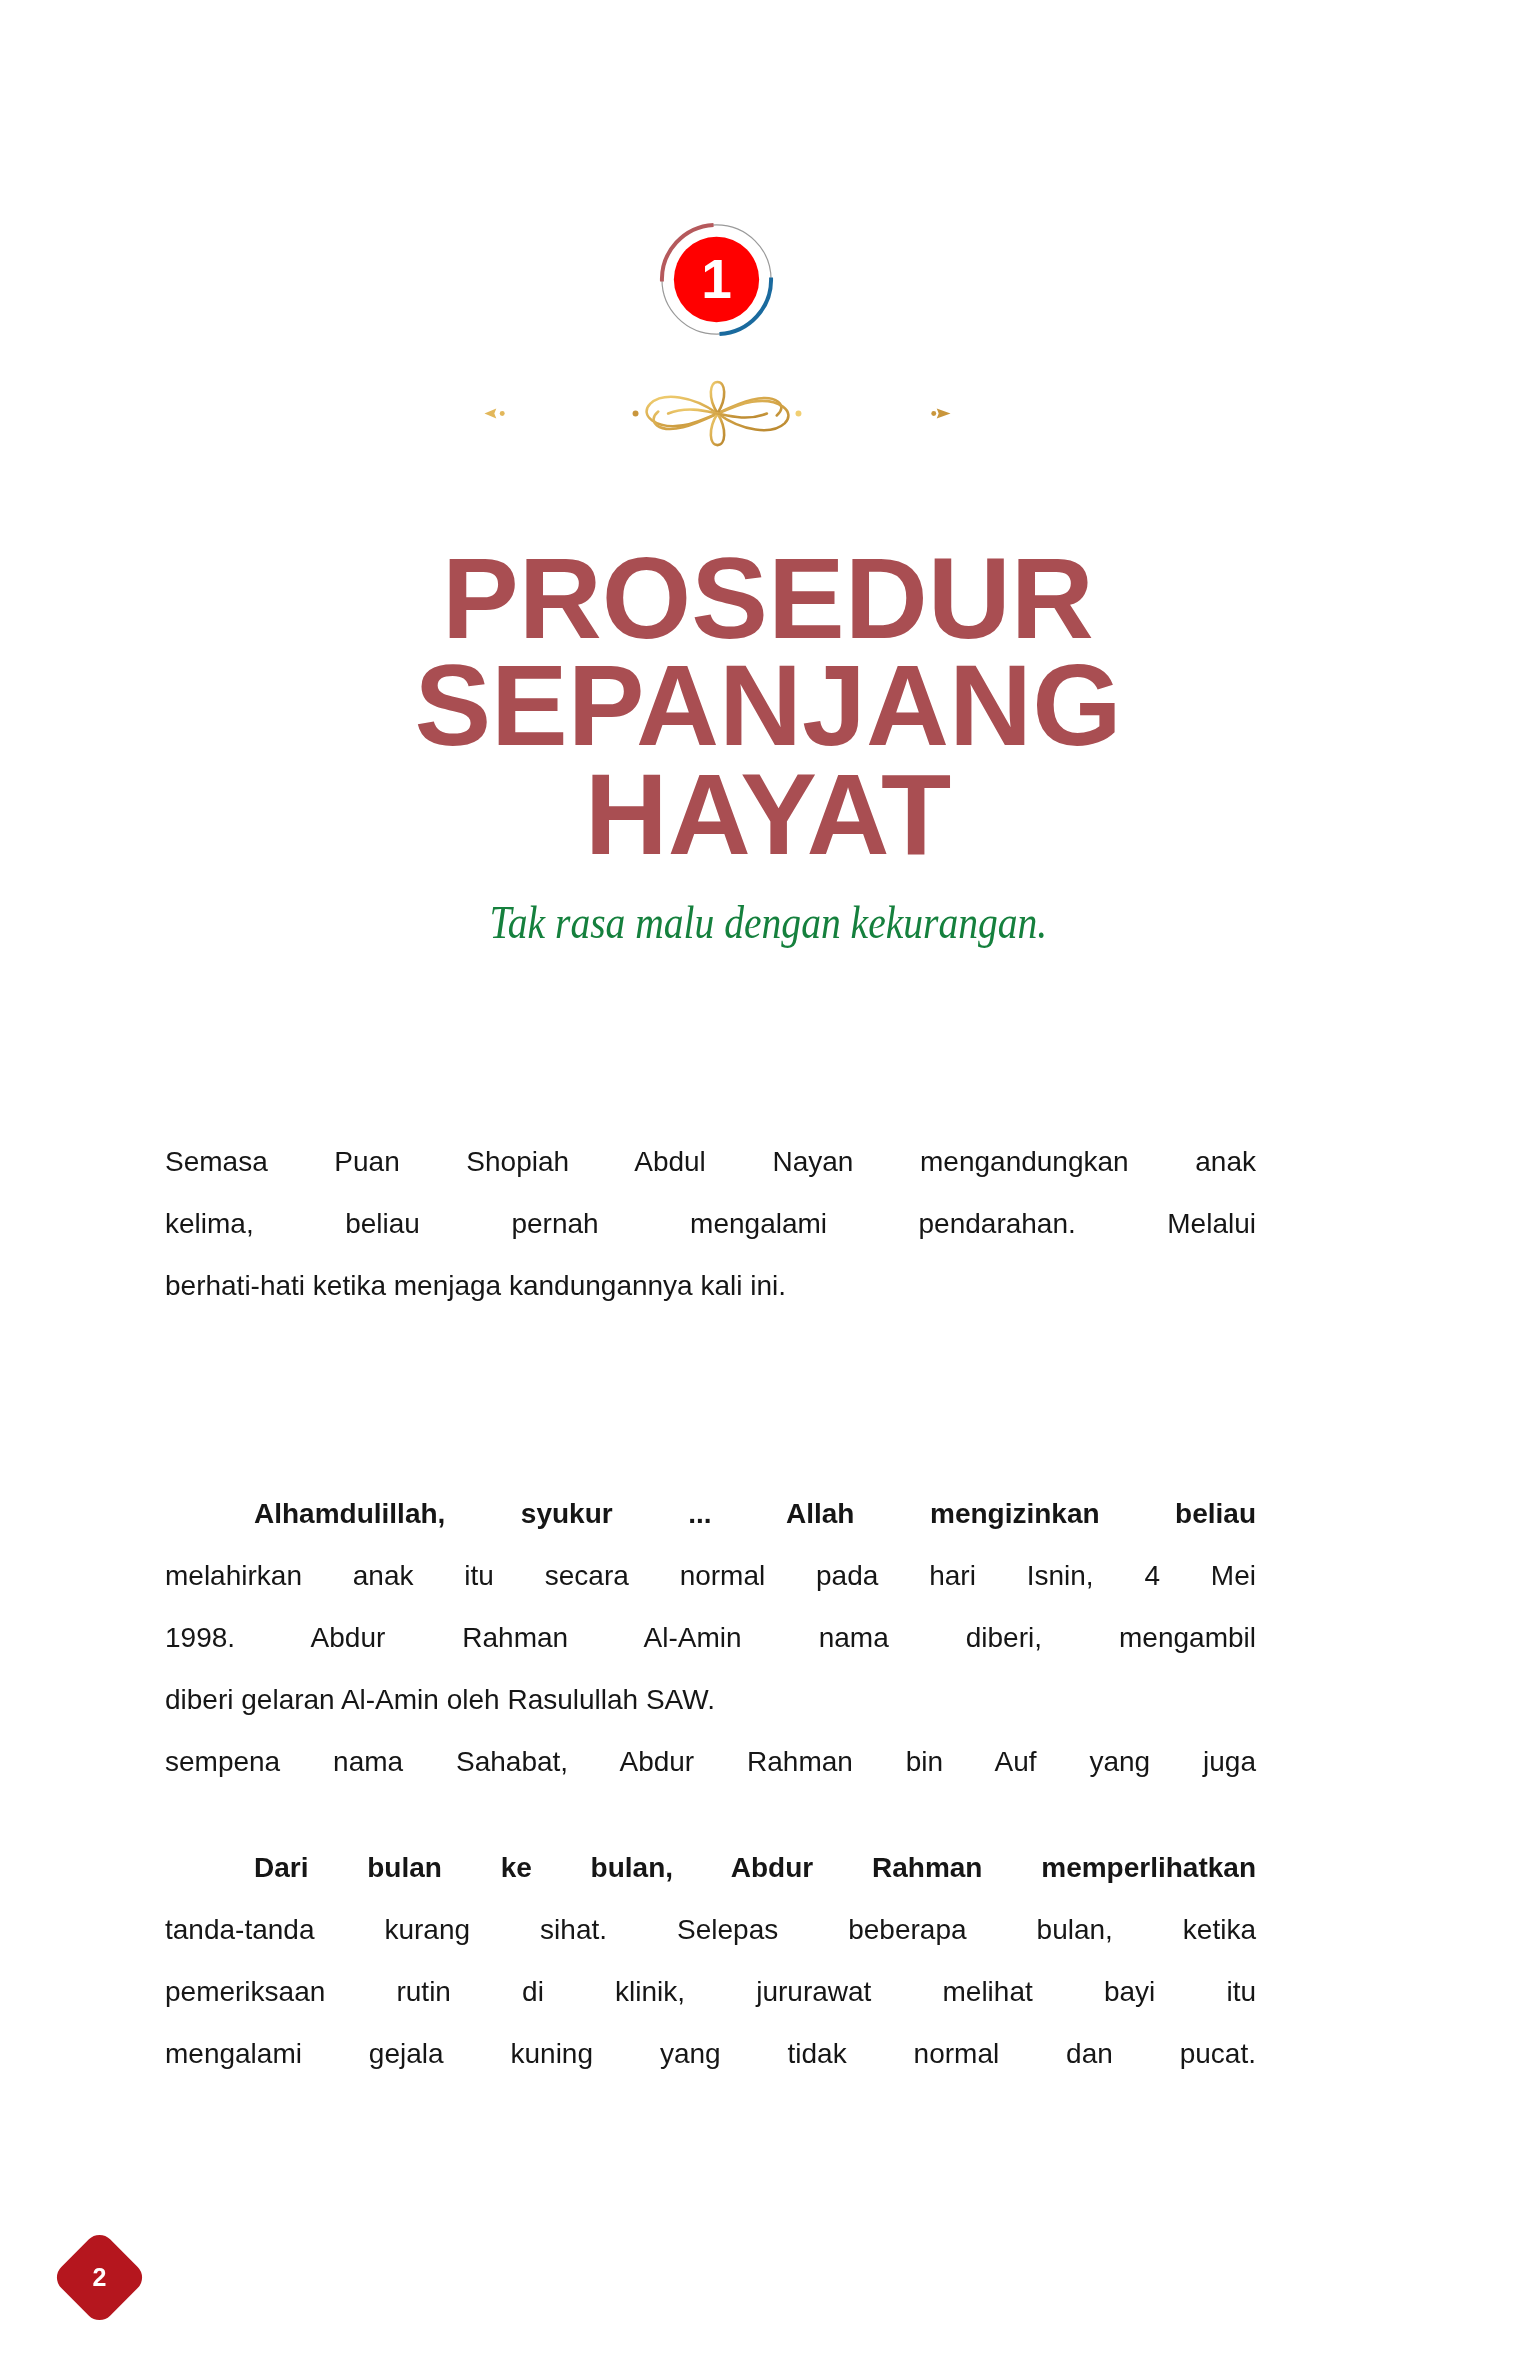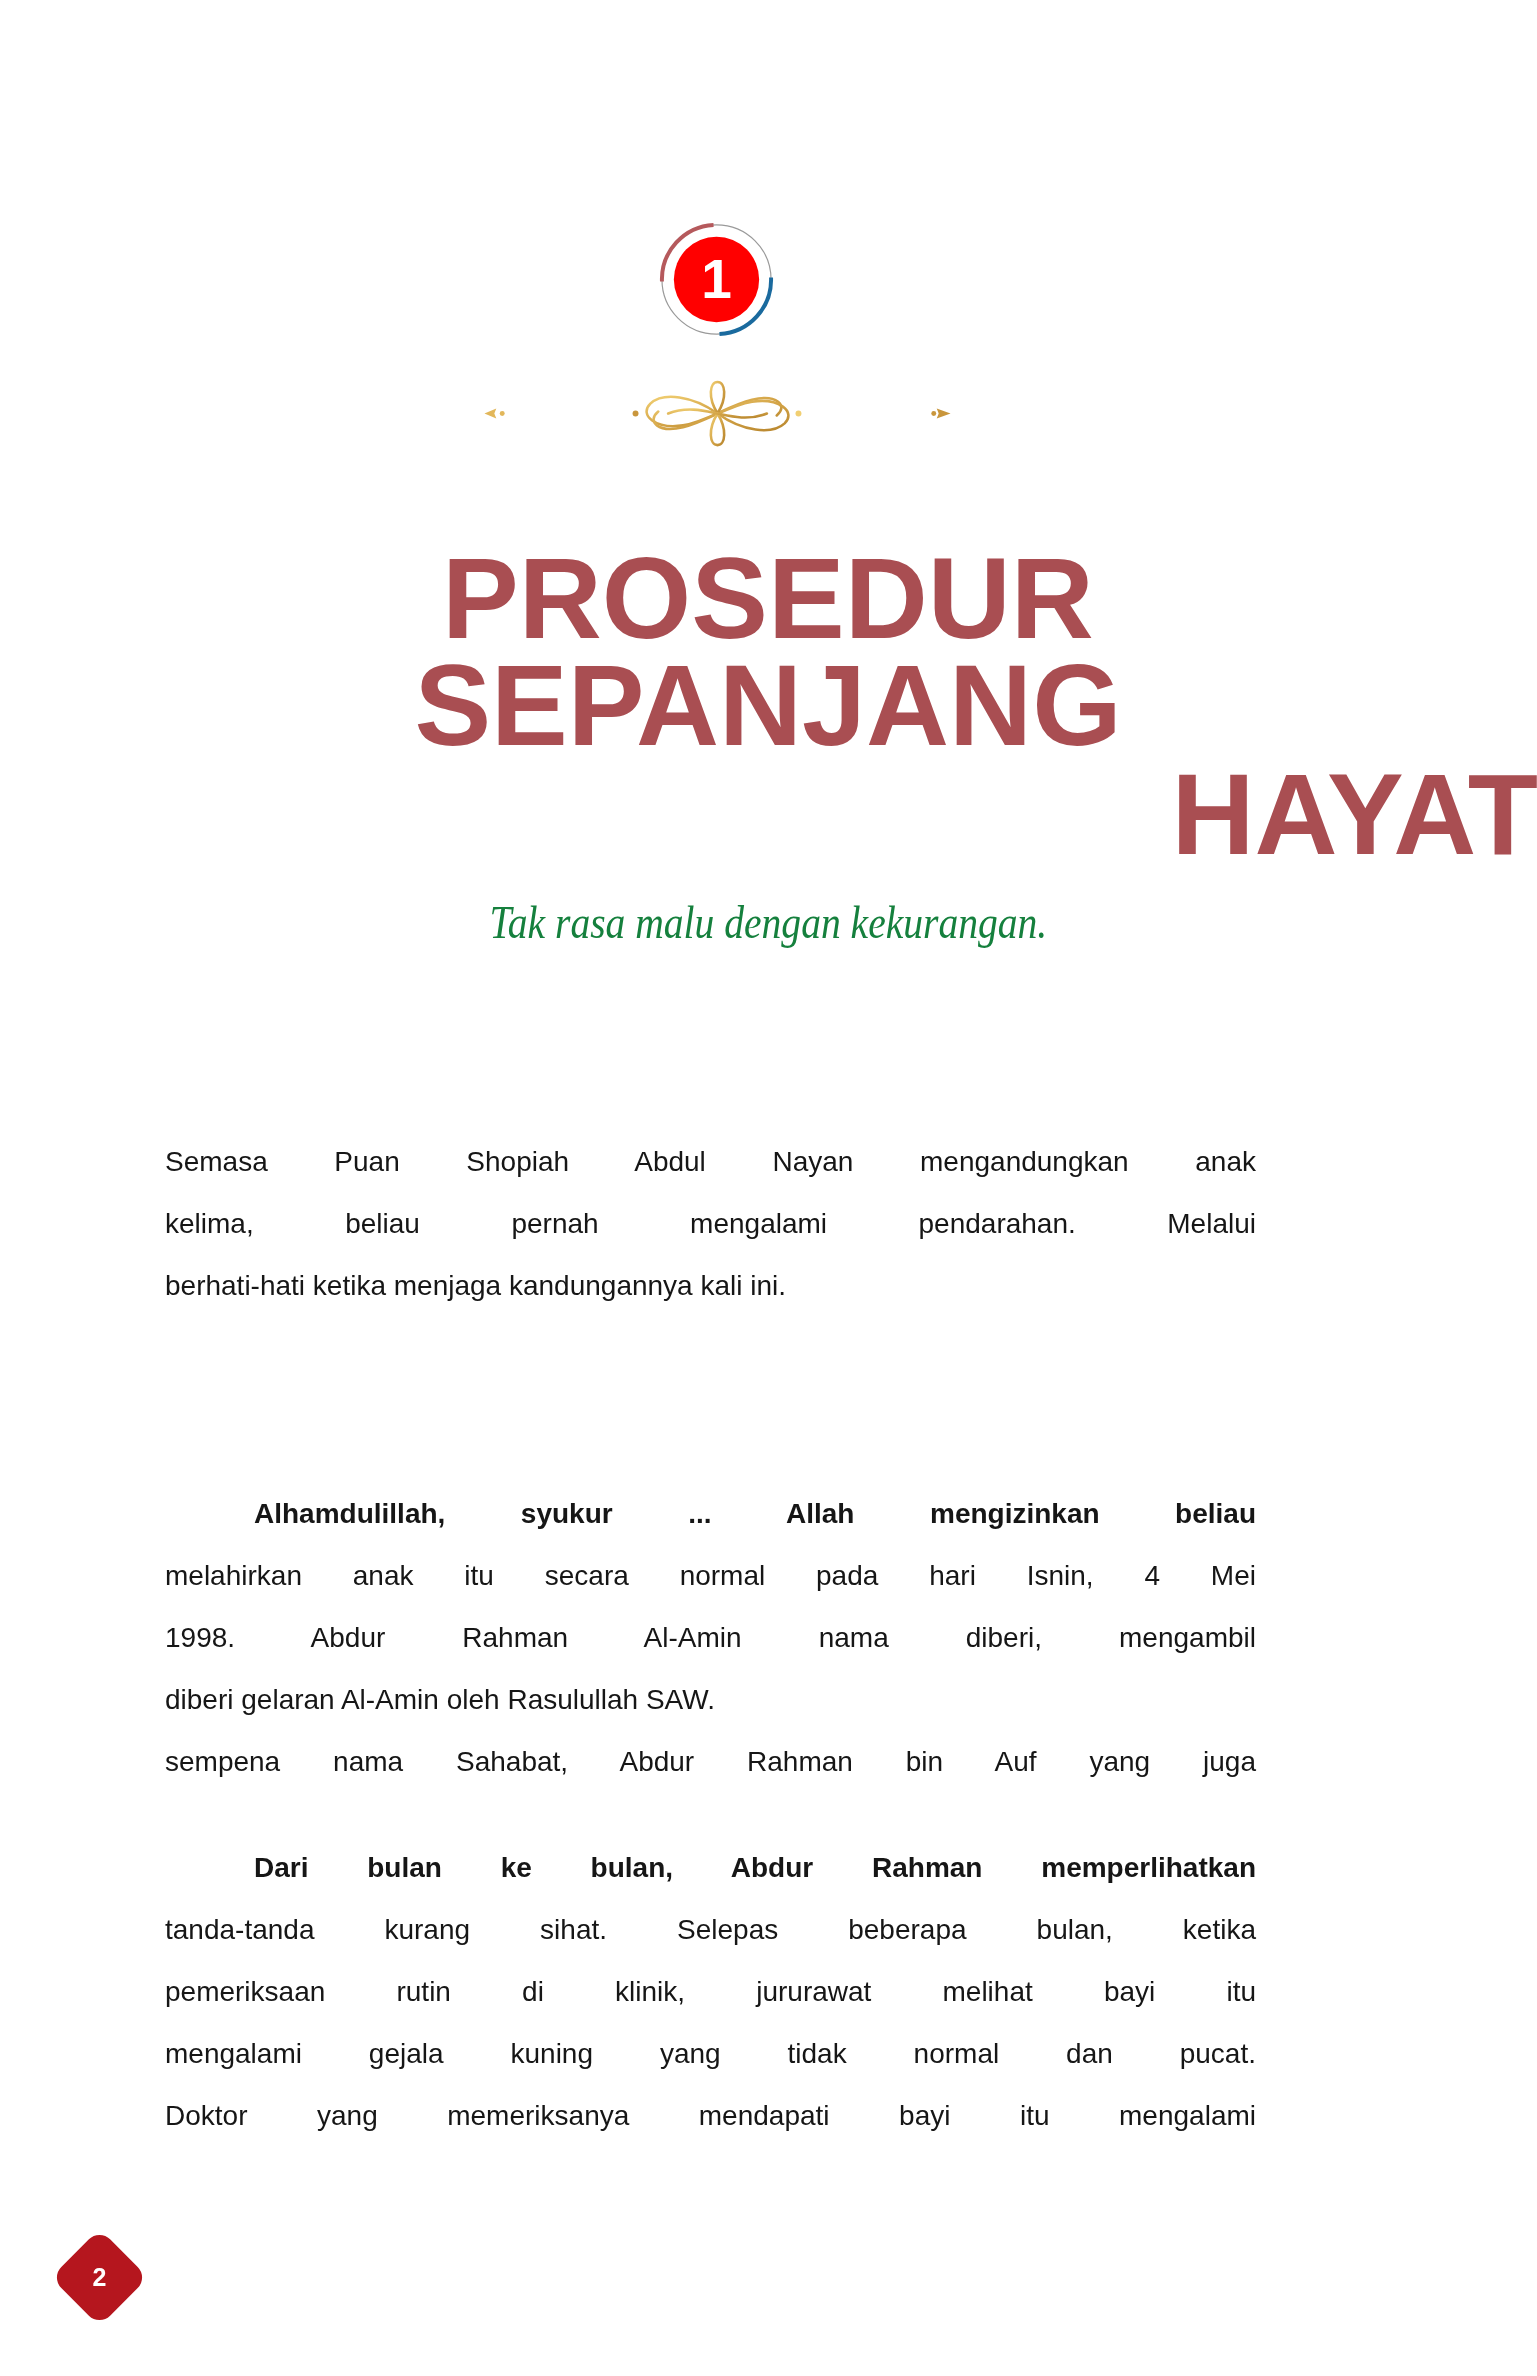--- a/index.html
+++ b/index.html
@@ -22,21 +22,21 @@
   
   .title-line {
     position: absolute; left: 0; width: 1538px; text-align: center;
     font-family: "Liberation Sans", sans-serif; font-weight: bold;
     font-size: 115px; line-height: 115px; color: #A94E52;
     letter-spacing: 0px; white-space: nowrap;
   }
   .title-line span { display: inline-block; margin-left: -2px; }
   #title-line-1 { top: 541px; }
   #title-line-2 { top: 648px; }
-  #title-line-3 { top: 757px; text-align: right; }
+  #title-line-3 { top: 757px; }
 
   
   #subtitle {
     position: absolute; left: 0; width: 1538px; top: 900px; text-align: center;
     font-family: "Liberation Serif", serif; font-style: italic;
     font-size: 46px; line-height: 46px; color: #15803d; white-space: nowrap;
   }
   #subtitle span { display: inline-block; transform: scaleX(0.86); transform-origin: 50% 50%; margin-left: -2px; }
 
   
@@ -130,20 +130,19 @@
   <div class="line">1998. Abdur Rahman Al-Amin nama diberi, mengambil</div>
   <div class="line last">diberi gelaran Al-Amin oleh Rasulullah SAW.</div>
   <div class="line">sempena nama Sahabat, Abdur Rahman bin Auf yang juga</div>
 </div>
 
 <div class="para" id="para-3">
   <div class="line indent">Dari bulan ke bulan, Abdur Rahman memperlihatkan</div>
   <div class="line">tanda-tanda kurang sihat. Selepas beberapa bulan, ketika</div>
   <div class="line">pemeriksaan rutin di klinik, jururawat melihat bayi itu</div>
   <div class="line">mengalami gejala kuning yang tidak normal dan pucat.</div>
-  <div class="line">Doktor yang memeriksanya mendapati bayi itu mengalami</div>
 </div>
 
 <div id="page-badge" class="abs">
   <div id="page-diamond"></div>
   <div id="page-number">2</div>
 </div>
 
 
 </body></html>

